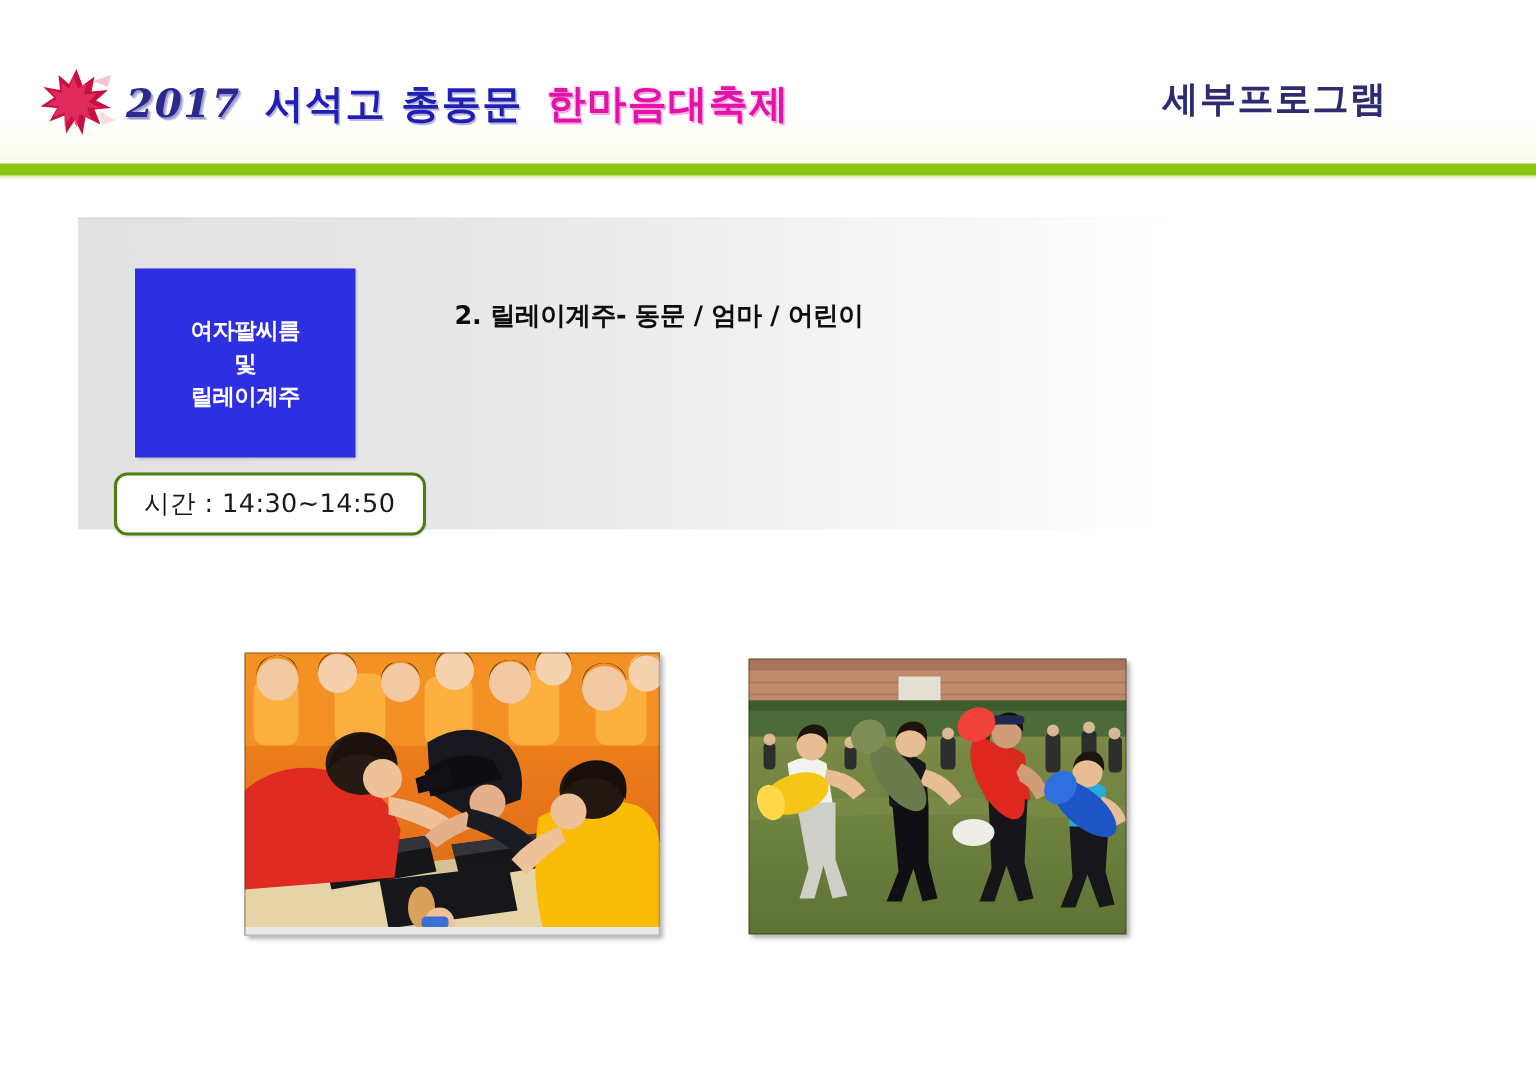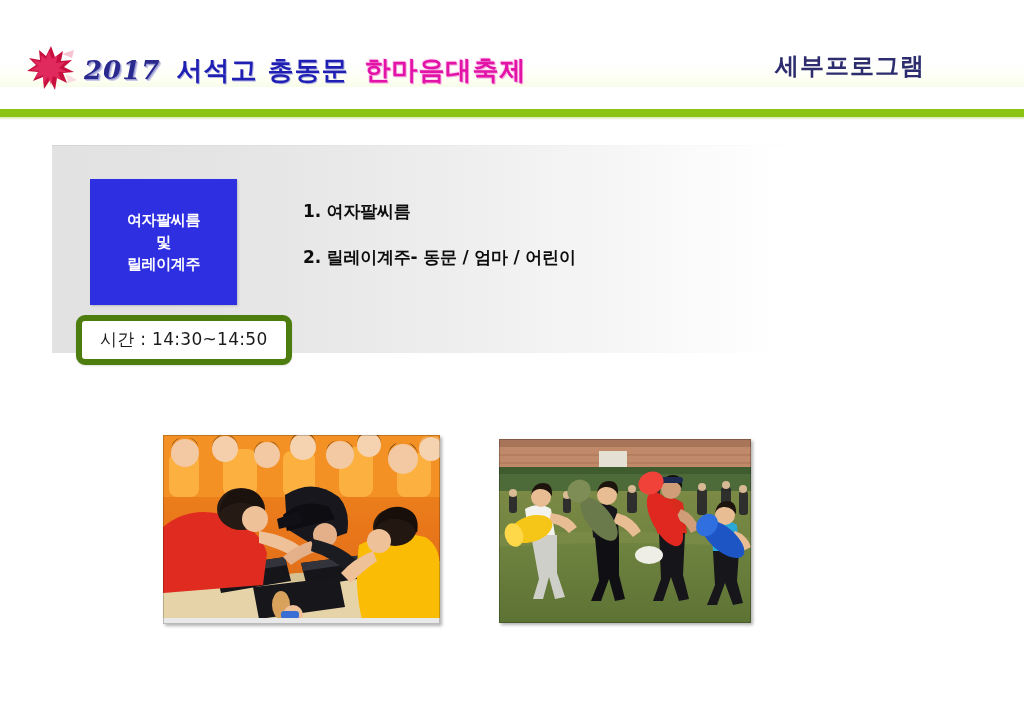--- a/index.html
+++ b/index.html
@@ -18,21 +18,21 @@
     background: #ffffff;
     overflow: hidden;
   }
 
   
   .header {
     position: absolute;
     left: 0;
     top: 0;
     width: 1024px;
-    height: 87px;
+    height: 107px;
     background: linear-gradient(to bottom, #ffffff 0%, #ffffff 72%, #fdfff2 92%, #f7fce9 100%);
     text-align: right;
   }
   .leaf-icon {
     position: absolute;
     left: 22px;
     top: 42px;
     width: 58px;
     height: 52px;
   }
@@ -155,21 +155,21 @@
     min-width: 16px;
   }
 
   .time-badge {
     position: absolute;
     left: 76px;
     top: 315px;
     min-width: 150px;
     padding: 7px 18px 8px 18px;
     background: #ffffff;
-    border: 6px solid #4d7c0f;
+    border: 2px solid #4d7c0f;
     border-radius: 9px;
     box-shadow: 0 1px 2px rgba(0,0,0,0.12);
     font-size: 17px;
     color: #1a1a1a;
     letter-spacing: 0.3px;
     white-space: nowrap;
     text-align: center;
   }
 
   
@@ -224,24 +224,20 @@
   <div class="panel-edge-top"></div>
   <div class="panel"></div>
 
   <div class="label-box">
     <div class="label-box-text">여자팔씨름
 및
 릴레이계주</div>
   </div>
 
   <div class="item-list">
-    <div class="item-row">
-      <span class="item-num">1.</span>
-      <span>여자팔씨름</span>
-    </div>
     <div class="item-row">
       <span class="item-num">2.</span>
       <span>릴레이계주- 동문 / 엄마 / 어린이</span>
     </div>
   </div>
 
   <div class="time-badge">시간 : 14:30~14:50</div>
 
   <div class="photo" id="photo-armwrestling">
     <svg viewBox="0 0 277 189" xmlns="http://www.w3.org/2000/svg" preserveAspectRatio="none">

